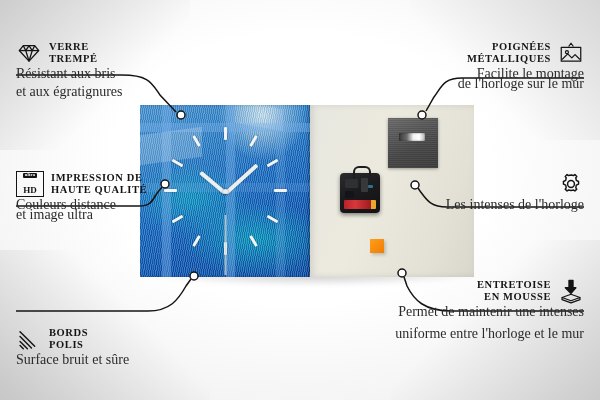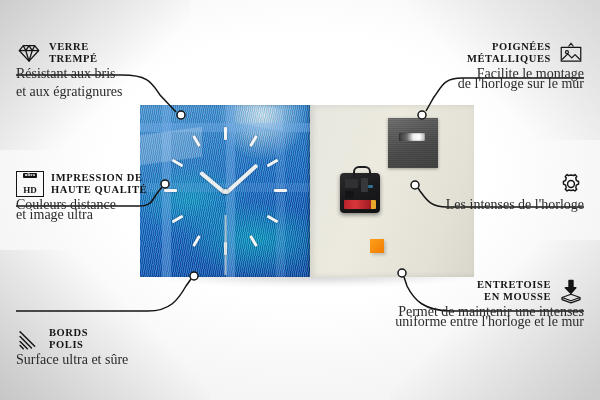--- a/index.html
+++ b/index.html
@@ -236,21 +236,21 @@
             <path d="M5,13 L19,27"></path>
             <path d="M5,19 L14,28"></path>
           <path d="M5,24 L9,28"></path>
         </g>
       </svg>
       <div>
         <div class="co-title">BORDS</div>
         <div class="co-title">POLIS</div>
       </div>
     </div>
-    <div class="co-sub">Surface ultra et sûre</div>
+    <div class="co-sub">Surface bruit et sûre</div>
   </div>
 
   <div class="callout right" style="right:16px;top:40px;width:210px;">
     <div class="co-head">
       <div>
         <div class="co-title">POIGNÉES</div>
         <div class="co-title">MÉTALLIQUES</div>
       </div>
       <svg class="ico" viewBox="0 0 32 32">
         <g fill="none" stroke="#141414" stroke-width="1.5" stroke-linejoin="round">
@@ -285,16 +285,16 @@
       </div>
       <svg class="ico" viewBox="0 0 32 32">
         <g fill="none" stroke="#141414" stroke-width="1.6" stroke-linejoin="round">
           <path d="M13.5,3 h5 v9 h3.5 L16,19 L9,12 h4.5 Z" fill="#141414"></path>
           <path d="M16,20 L27,24 L16,28 L5,24 Z"></path>
           <path d="M5,24 v2.5 L16,30.5 L27,26.5 V24"></path>
         </g>
       </svg>
     </div>
     <div class="co-sub">Permet de maintenir une intenses</div>
-    <div class="co-sub" style="margin-top:0;">uniforme entre l'horloge et le mur</div>
+    <div class="co-sub" style="margin-top:12px;">uniforme entre l'horloge et le mur</div>
   </div>
 
 </div>
 
 </body></html>

